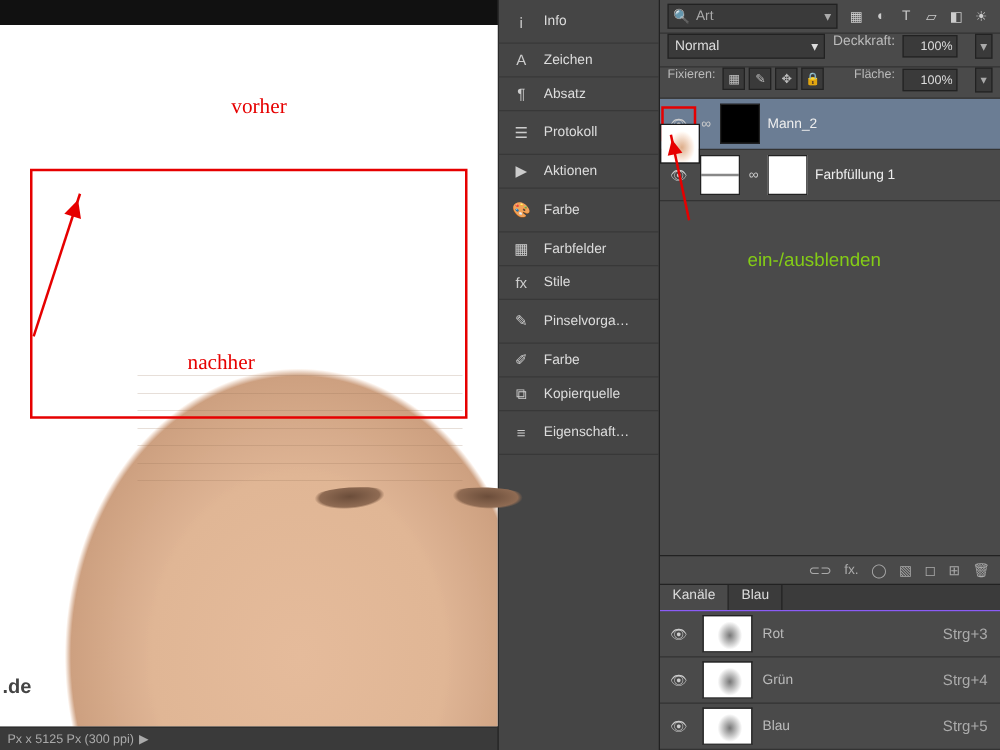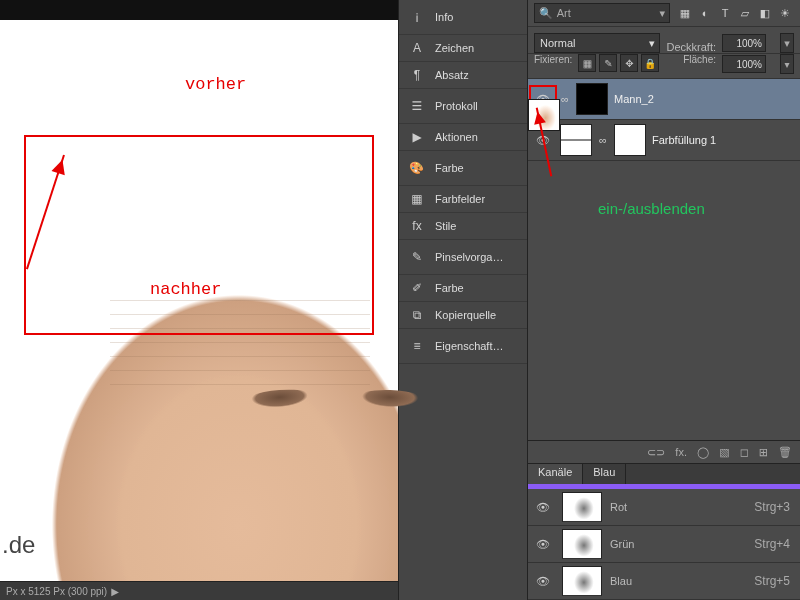--- a/index.html
+++ b/index.html
@@ -9,67 +9,67 @@
 .face{position:absolute;left:0;top:20px;right:0;bottom:0;background:
  radial-gradient(260px 320px at 60% 90%,#e0b89a 0%,#dbb394 45%,#c99e80 70%,#fff 72%);
  filter:contrast(1.05)}
 .eyelid{position:absolute;width:80px;height:24px;background:radial-gradient(40px 14px at 50% 30%,#6b4d3a,#8f6b53 60%,transparent 70%);border-radius:50%}
 .eyelid.left{left:240px;top:390px;transform:rotate(-4deg)}
 .eyelid.right{left:350px;top:390px;transform:rotate(2deg)}
 .wrink{position:absolute;left:110px;top:300px;width:260px;height:90px;opacity:.22;background:repeating-linear-gradient(180deg,#926e52 0 1px,transparent 1px 14px)}
 .redbox{position:absolute;left:24px;top:135px;width:350px;height:200px;border:2px solid #e60000;box-sizing:border-box}
 .arrow{position:absolute;left:63px;top:155px;width:2px;height:120px;background:#e60000;transform:rotate(18deg);transform-origin:top}
 .arrow:before{content:"";position:absolute;top:-2px;left:-6px;border:7px solid transparent;border-bottom:14px solid #e60000}
-.lbl{position:absolute;color:#e60000;font-size:17px;font-family:Liberation Mono, monospace}
+.lbl{position:absolute;color:#e60000;font-size:17px;font-family:Liberation Serif, serif}
 .lbl.vorher{left:185px;top:75px}
 .lbl.nachher{left:150px;top:280px}
-.watermark{position:absolute;left:2px;bottom:22px;color:#444;font-size:24px;font-weight:400;text-shadow:1px 1px 0 #fff,-1px -1px 0 #fff}
+.watermark{position:absolute;left:2px;bottom:22px;color:#444;font-size:16px;font-weight:700;text-shadow:1px 1px 0 #fff,-1px -1px 0 #fff}
 .status{height:18px;background:#3a3a3a;border-top:1px solid #222;font-size:10px;color:#aaa;padding:0 6px;display:flex;align-items:center;gap:4px}
 .status .chev{cursor:pointer}
 
 .iconcol{width:128px;background:#454545;border-left:1px solid #222;border-right:1px solid #222;display:flex;flex-direction:column}
 .irow{display:flex;align-items:center;gap:10px;height:26px;padding:0 10px;border-bottom:1px solid #383838;cursor:pointer}
 .irow .ic{width:16px;text-align:center;color:#ccc;font-size:12px}
 .irow .txt{flex:1;white-space:nowrap;overflow:hidden;text-overflow:ellipsis;color:#ddd}
 .irow.tall{height:34px}
 
 .rcol{flex:1;background:#4a4a4a;display:flex;flex-direction:column}
 .tabbar{display:flex;align-items:center;height:22px;background:#3b3b3b;border-bottom:1px solid #222;padding:0 6px;gap:6px}
 .tabbar .tab{background:#4a4a4a;padding:2px 8px;border:1px solid #222;border-bottom:none;font-size:10px;color:#ddd}
 .toolbar{display:flex;align-items:center;height:26px;padding:0 6px;gap:6px;border-bottom:1px solid #333}
 .search{flex:1;display:flex;align-items:center;background:#3a3a3a;border:1px solid #222;height:18px;padding:0 4px;color:#aaa;gap:4px}
 .tbicn{width:18px;height:18px;display:flex;align-items:center;justify-content:center;color:#ccc;cursor:pointer}
-.row2{display:flex;align-items:flex-end;height:26px;padding:0 6px;gap:6px;border-bottom:1px solid #333}
+.row2{display:flex;align-items:flex-start;height:26px;padding:0 6px;gap:6px;border-bottom:1px solid #333}
 .select{flex:1;height:18px;background:#3a3a3a;border:1px solid #222;display:flex;align-items:center;justify-content:space-between;padding:0 5px;color:#ddd}
 .pct{display:flex;align-items:center;gap:14px}
 .pct input{width:36px;height:16px;background:#3a3a3a;border:1px solid #222;color:#ddd;font-size:10px;text-align:right;padding:0 3px}
 .pct .sp{width:12px;height:18px;background:#3a3a3a;border:1px solid #222;display:flex;align-items:center;justify-content:center;color:#aaa;cursor:pointer}
 .lockrow{display:flex;align-items:flex-start;height:24px;padding:0 6px;gap:6px;border-bottom:1px solid #333;font-size:10px}
 .lockrow .lic{width:16px;height:16px;border:1px solid #222;background:#3a3a3a;display:flex;align-items:center;justify-content:center;color:#bbb;cursor:pointer}
 .layers{flex:0 0 auto}
 .layer{display:flex;align-items:center;height:40px;border-bottom:1px solid #333;padding:0 4px;gap:6px}
 .layer.sel{background:#6b7d94}
 .eye{width:22px;height:22px;display:flex;align-items:center;justify-content:center;color:#ccc;cursor:pointer;position:relative}
 .eye.highlight{outline:2px solid #e60000;outline-offset:1px}
 .thumb{width:30px;height:30px;border:1px solid #222;background:#ddd}
 .thumb.face{background:radial-gradient(16px 20px at 55% 60%,#d9ab89 0%,#fff 70%)}
 .thumb.mask{background:#000}
 .thumb.white{background:#fff}
 .thumb.grid{background:linear-gradient(#888,#888) center/100% 2px no-repeat,#fff}
 .link{width:10px;text-align:center;color:#ccc}
 .lname{flex:1;color:#eee;font-size:11px}
 .redarrow{position:absolute;left:15px;top:28px;width:2px;height:70px;background:#e60000;transform:rotate(-12deg)}
 .redarrow:before{content:"";position:absolute;top:-2px;left:-5px;border:6px solid transparent;border-bottom:12px solid #e60000}
-.annot{color:#22c55e;font-size:15px;padding:6px 10px}
+.annot{color:#84cc16;font-size:15px;padding:6px 10px}
 .layersarea{position:relative;flex:1;overflow:hidden}
 .layerfoot{height:22px;border-top:1px solid #222;display:flex;align-items:center;justify-content:flex-end;gap:10px;padding:0 8px;color:#aaa}
 .layerfoot span{cursor:pointer}
 
 .chpanel{border-top:1px solid #222}
-.chtabs{display:flex;height:20px;background:#3b3b3b;border-bottom:5px solid #8b5cf6}
+.chtabs{display:flex;height:20px;background:#3b3b3b;border-bottom:1px solid #8b5cf6}
 .chtabs .tab{padding:2px 10px;border-right:1px solid #222;color:#ddd}
 .chtabs .tab.active{background:#4a4a4a}
 .ch{display:flex;align-items:center;height:36px;border-bottom:1px solid #333;padding:0 4px;gap:8px}
 .ch .sc{margin-left:auto;color:#aaa;font-size:12px;padding-right:6px}
 .thumb.ch{width:30px;height:28px;background:radial-gradient(14px 16px at 55% 55%,#777 0%,#fff 70%)}
 </style>
 </head>
 <body>
 
 <div class="app">

